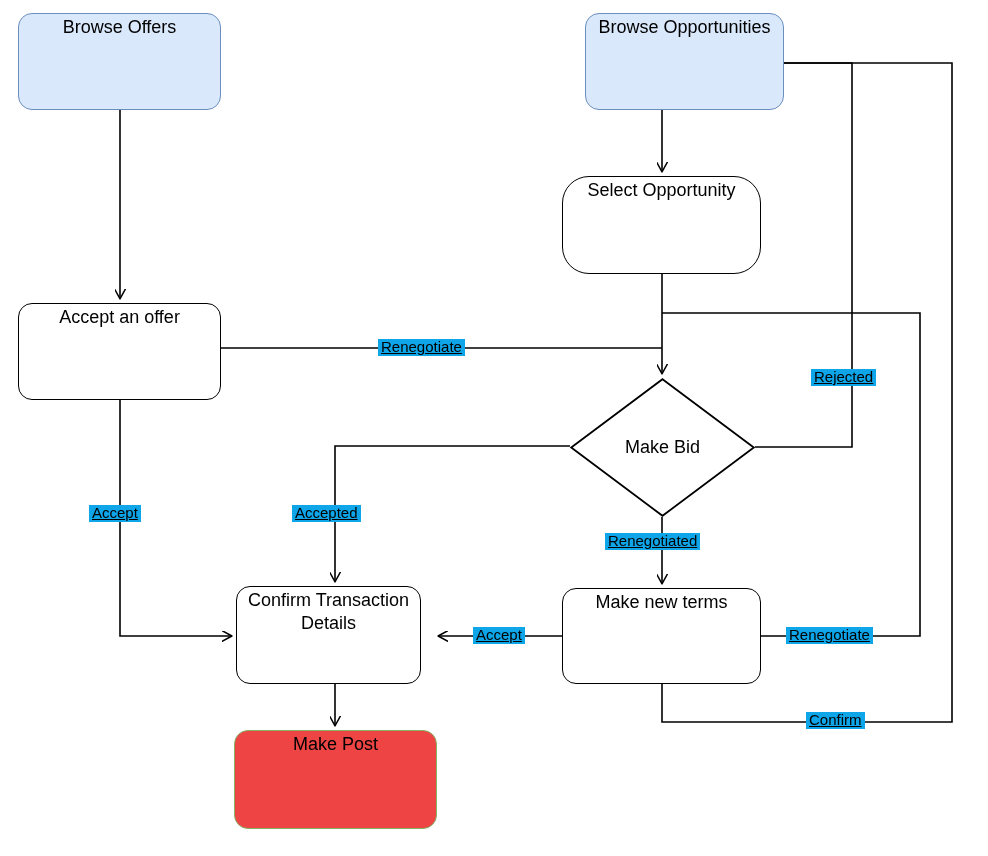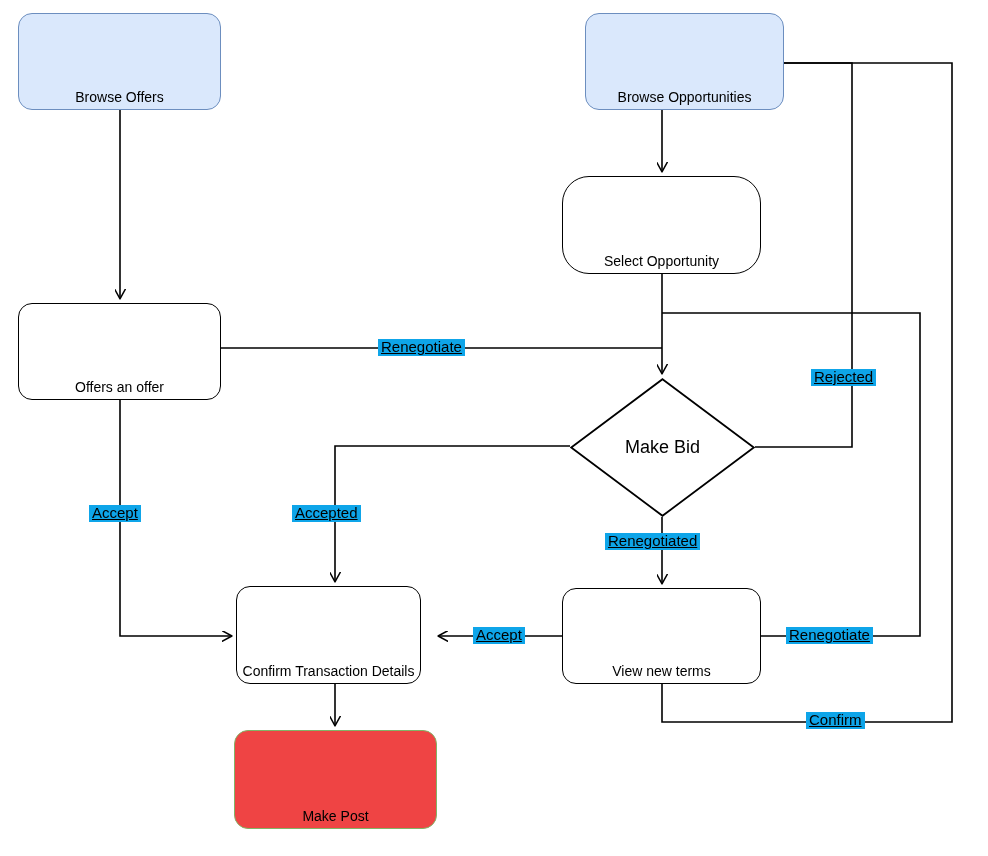--- a/index.html
+++ b/index.html
@@ -21,24 +21,24 @@
     position: absolute;
     left: 0;
     top: 0;
     width: 988px;
     height: 856px;
   }
   .node {
     position: absolute;
     box-sizing: border-box;
     display: flex;
-    align-items: flex-end;
+    align-items: flex-start;
     justify-content: center;
     text-align: center;
-    font-size: 14px;
+    font-size: 18px;
     color: #000000;
     line-height: 1.28;
     border-radius: 14px;
     border: 1.6px solid #000000;
     background: #ffffff;
     padding: 2px 1px;
     z-index: 3;
   }
   .node.blue {
     background: #dae8fc;
@@ -121,36 +121,36 @@
 
   <div class="node blue" style="left:562px; top:13px; width:199px; height:97px;margin-left:23px;">
     <span>Browse Opportunities</span>
   </div>
 
   <div class="node" style="left:562px; top:176px; width:199px; height:98px;border-radius:27px;">
     <span>Select Opportunity</span>
   </div>
 
   <div class="node" style="left:18px; top:303px; width:203px; height:97px;">
-    <span>Offers an offer</span>
+    <span>Accept an offer</span>
   </div>
 
   <div class="diamond-wrap" style="left:570px; top:378px; width:185px; height:139px;">
     <svg width="185" height="139" viewBox="0 0 185 139" xmlns="http://www.w3.org/2000/svg">
       <polygon points="92.5,1.2 183.8,69.5 92.5,137.8 1.2,69.5" fill="#ffffff" stroke="#000000" stroke-width="1.8" stroke-linejoin="miter"></polygon>
     </svg>
     <div class="diamond-label">Make Bid</div>
   </div>
 
   <div class="node" style="left:236px; top:586px; width:185px; height:98px;">
     <span>Confirm Transaction Details</span>
   </div>
 
   <div class="node" style="left:562px; top:588px; width:199px; height:96px;">
-    <span>View new terms</span>
+    <span>Make new terms</span>
   </div>
 
   <div class="node green" style="left:234px; top:730px; width:203px; height:99px;">
     <span>Make Post</span>
   </div>
 
   <div class="edge-label" style="left:378px; top:339px;">Renegotiate</div>
 
   <div class="edge-label" style="left:89px; top:505px;">Accept</div>
 

